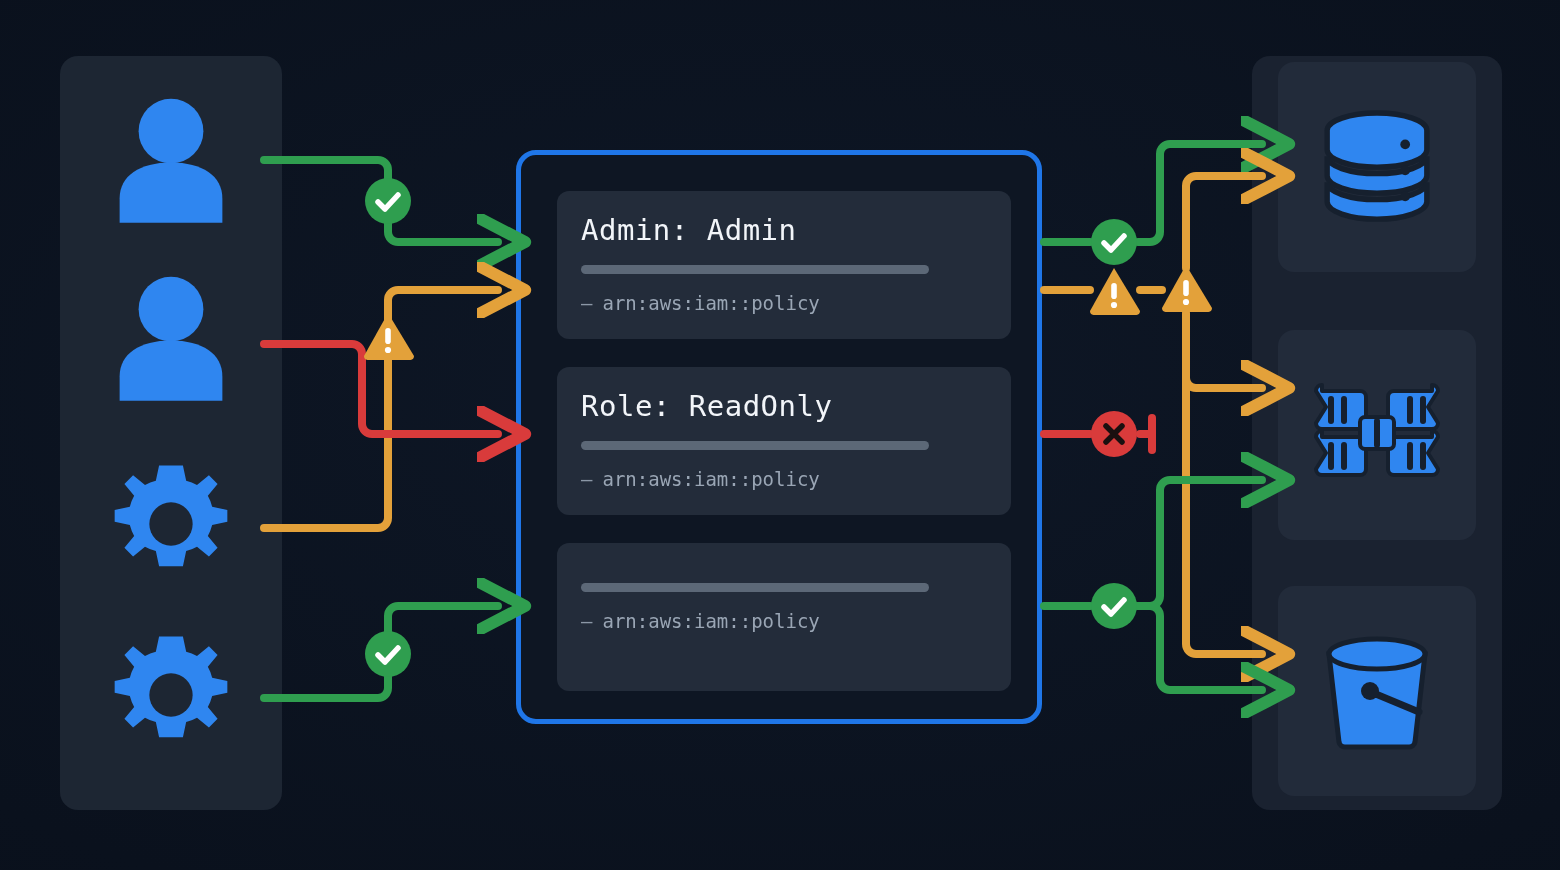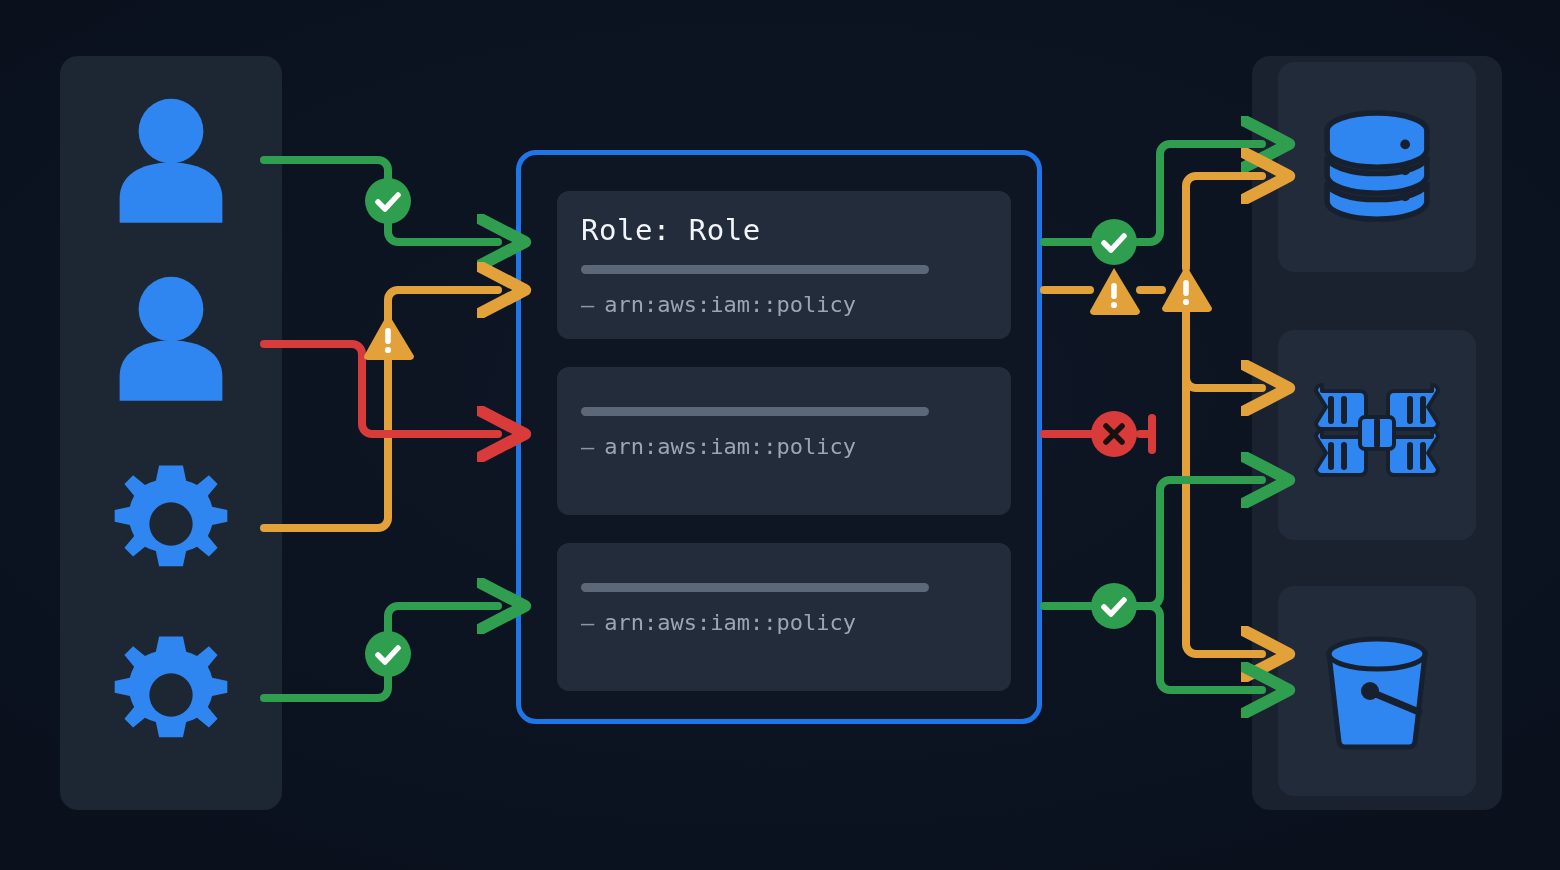--- a/index.html
+++ b/index.html
@@ -34,21 +34,21 @@
   #roles-panel{position:absolute;left:516px;top:150px;width:526px;height:574px;
     border:5px solid #1f76e8;border-radius:20px;background:#0e1623;box-sizing:border-box;}
   .role-card{position:absolute;left:36px;width:454px;height:148px;border-radius:12px;
     background:#232c3a;box-sizing:border-box;padding:22px 24px 0 24px;}
   #role-card-0{top:36px;}
   #role-card-1{top:212px;}
   #role-card-2{top:388px;}
   .role-title{font-family:"DejaVu Sans Mono", monospace;font-size:29px;color:#f2f5f9;letter-spacing:0.5px;
     white-space:nowrap;}
   .role-bar{margin-top:18px;height:9px;width:348px;border-radius:6px;background:#5c6877;}
-  .role-arn{margin-top:18px;font-family:"DejaVu Sans Mono", monospace;font-size:22px;color:#9aa6b5;white-space:nowrap;}
+  .role-arn{margin-top:18px;font-family:"DejaVu Sans Mono", monospace;font-size:19px;color:#9aa6b5;white-space:nowrap;}
   .role-arn .dash{color:#8b97a6;margin-right:10px;}
 
   
   #wires{position:absolute;left:0;top:0;width:1560px;height:870px;pointer-events:none;}
 
   
   .badge{position:absolute;width:46px;height:46px;}
   .badge.ok{border-radius:50%;background:#2f9e4f;}
   .badge.blocked{border-radius:50%;background:#d93b3b;}
   .badge svg{display:block;}
@@ -97,27 +97,28 @@
         <g fill="#2f86f0">
           <path d="M60 6 l11 0 3 14 a40 40 0 0 1 10 4 l11-9 8 8 -9 11 a40 40 0 0 1 4 10 l14 3 0 11 -14 3 a40 40 0 0 1 -4 10 l9 11 -8 8 -11-9 a40 40 0 0 1 -10 4 l-3 14 -11 0 -11 0 -3-14 a40 40 0 0 1 -10-4 l-11 9 -8-8 9-11 a40 40 0 0 1 -4-10 l-14-3 0-11 14-3 a40 40 0 0 1 4-10 l-9-11 8-8 11 9 a40 40 0 0 1 10-4 l3-14 z"></path>
         </g>
         <circle cx="60" cy="60" r="20" fill="#1d2633"></circle>
       </svg>
     </span>
   </div>
 
   <div id="roles-panel">
     <div class="role-card" id="role-card-0">
-      <div class="role-title">Role: Role</div>
+      <div class="role-title">Admin: Admin</div>
       <div class="role-bar"></div>
       <div class="role-arn">
         <span class="dash">—</span><span>arn:aws:iam::policy</span>
       </div>
     </div>
     <div class="role-card" id="role-card-1">
+      <div class="role-title">Role: ReadOnly</div>
       <div class="role-bar"></div>
       <div class="role-arn">
         <span class="dash">—</span><span>arn:aws:iam::policy</span>
       </div>
     </div>
     <div class="role-card" id="role-card-2">
       <div class="role-bar"></div>
       <div class="role-arn">
         <span class="dash">—</span><span>arn:aws:iam::policy</span>
       </div>

